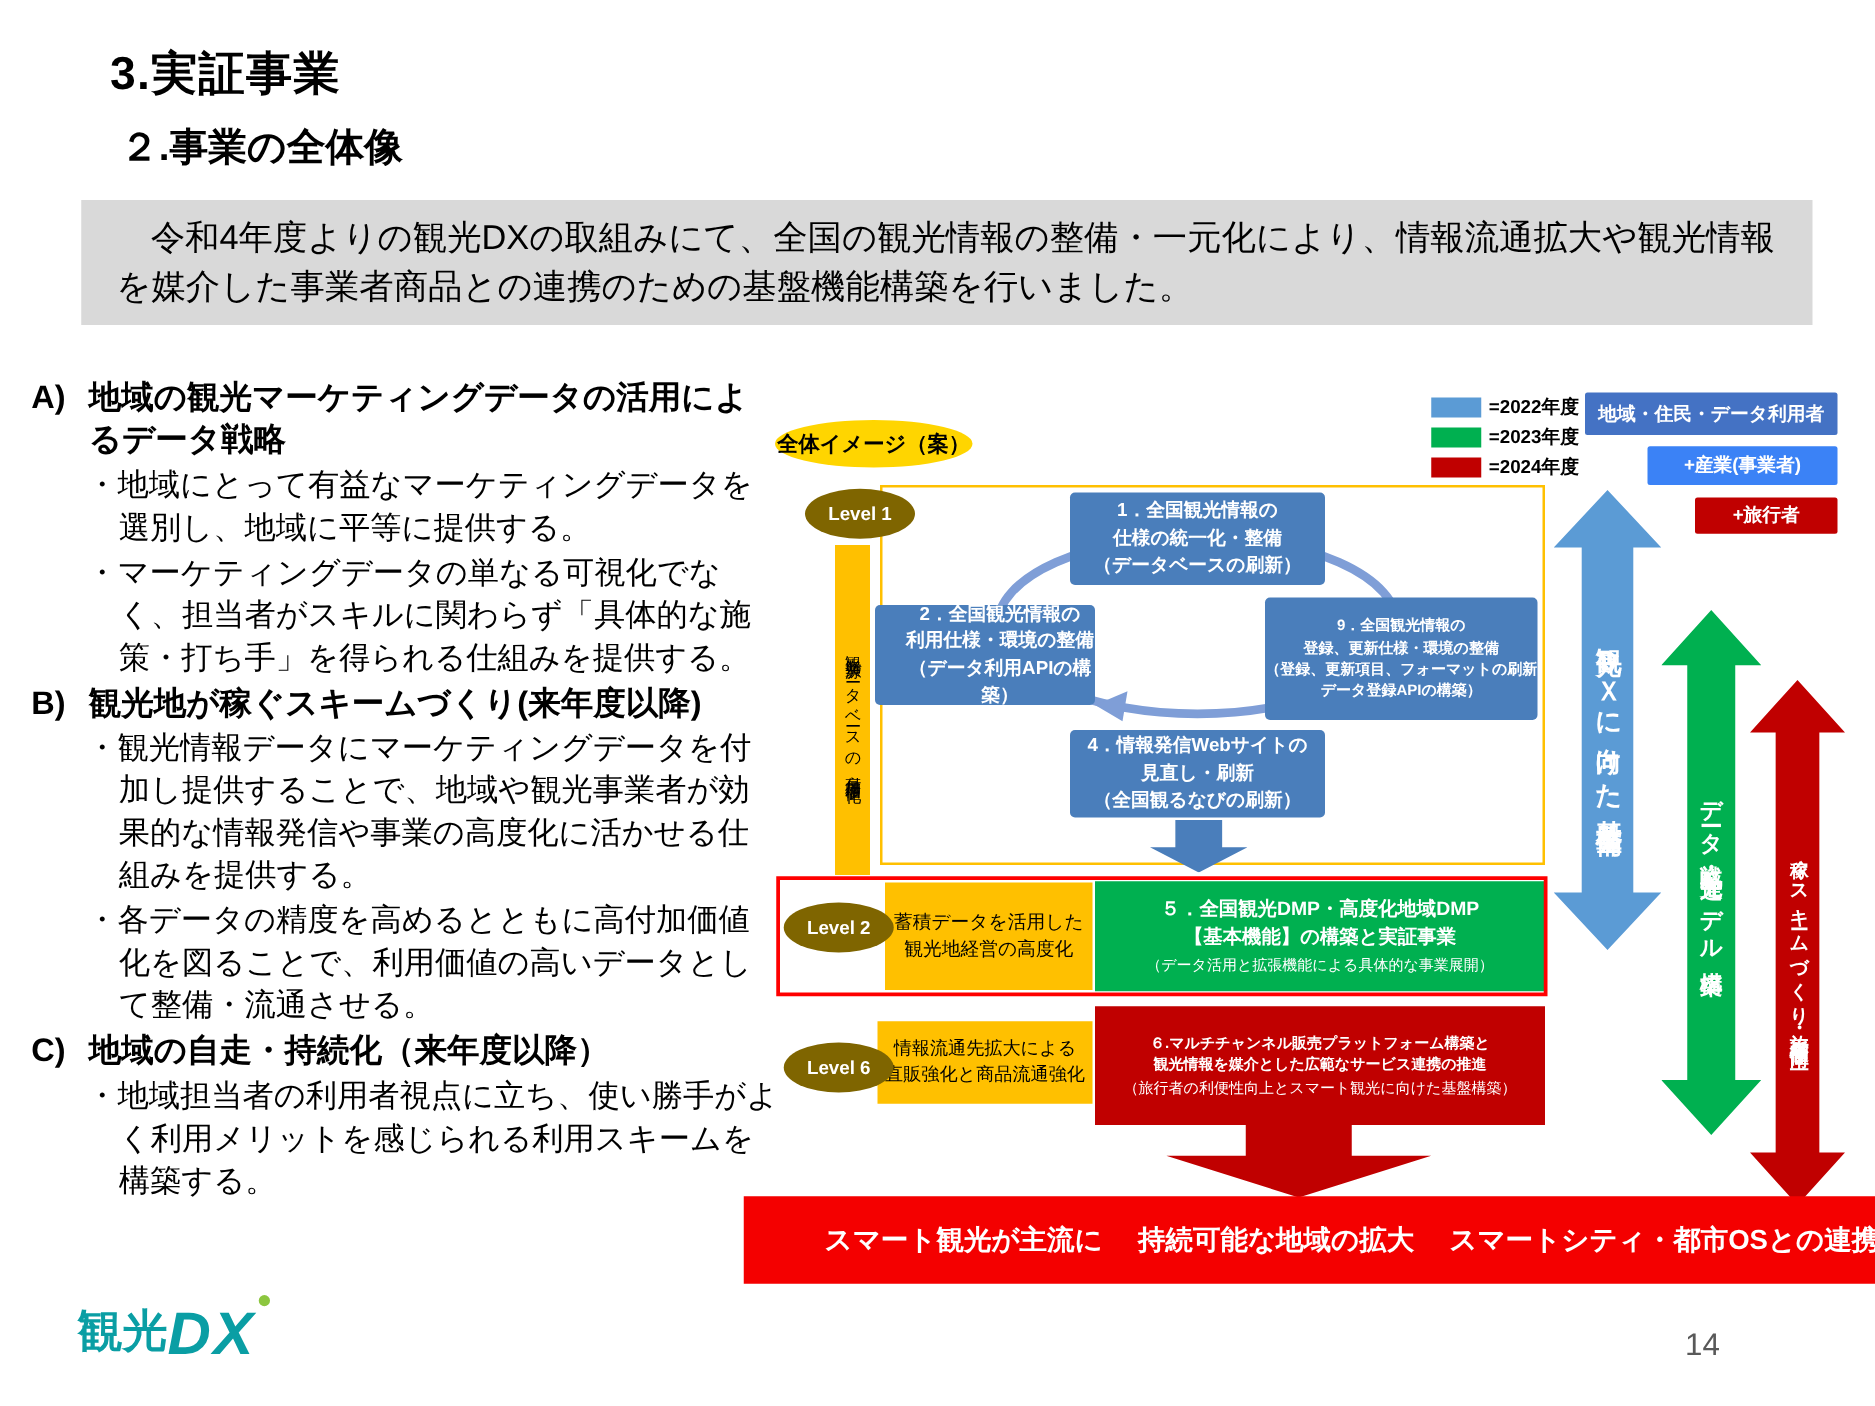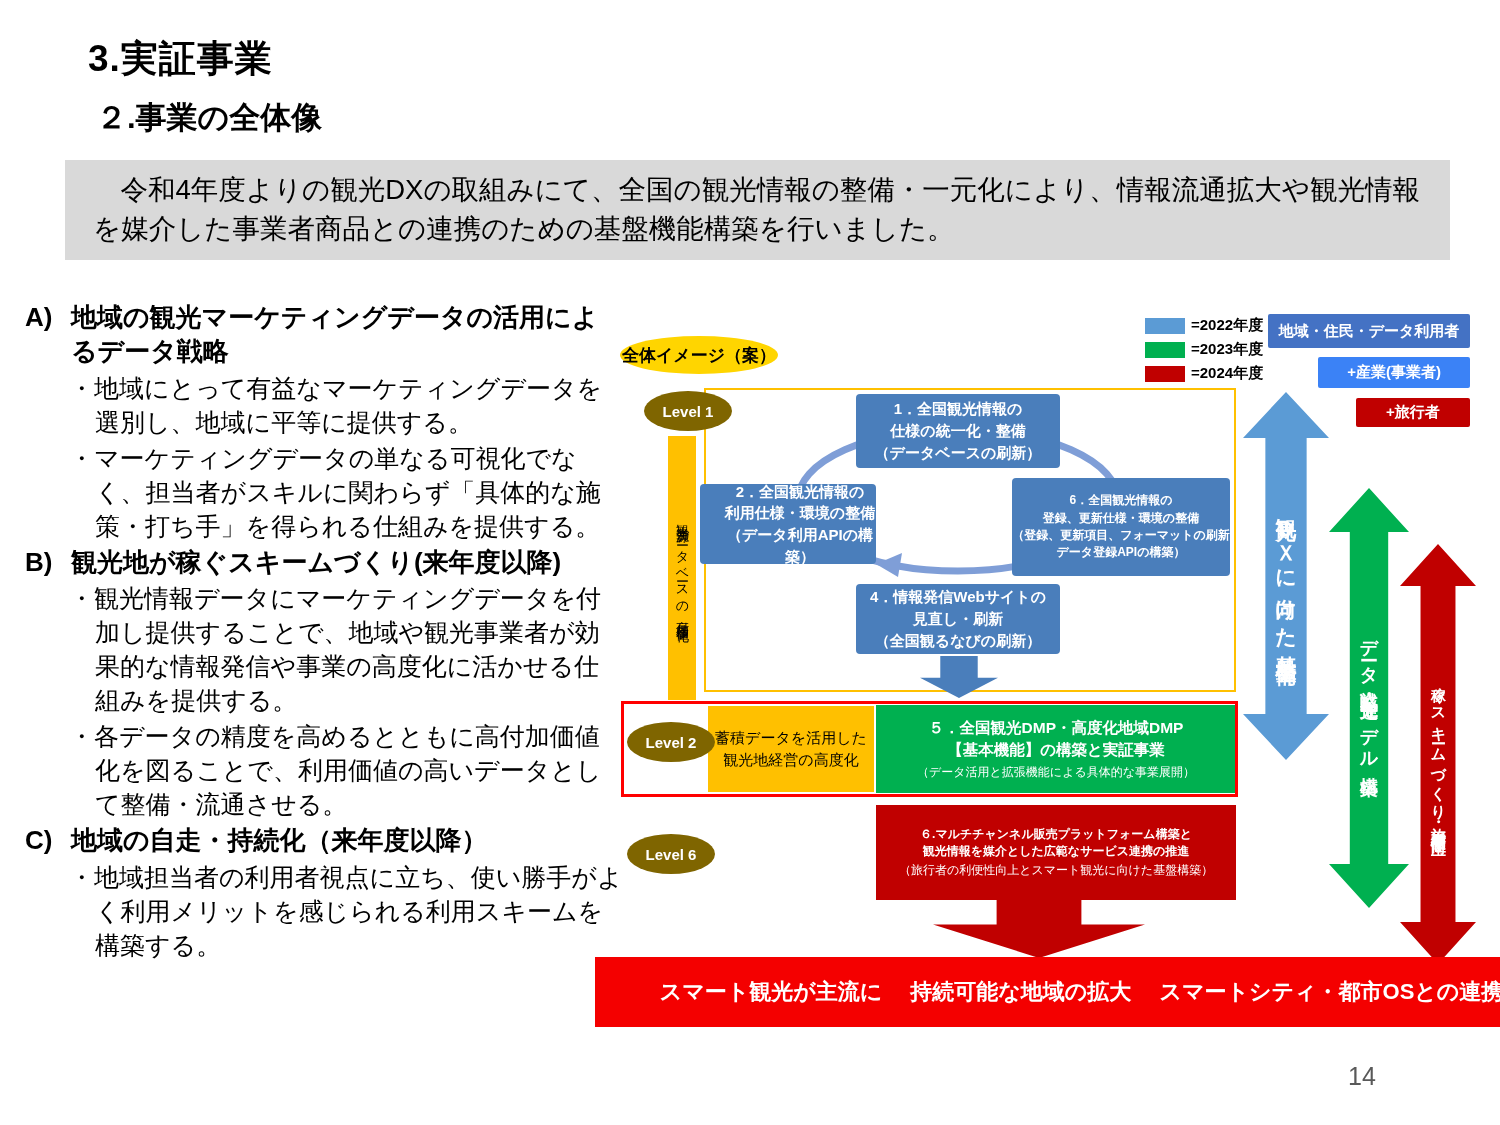--- a/index.html
+++ b/index.html
@@ -132,56 +132,61 @@
     <polygon points="230,3 252,16 226,27" fill="#7F9ED7"></polygon>
     <polygon points="110,157 88,144 114,133" fill="#7F9ED7"></polygon>
   </svg>
 
   <div class="abs bluebox flexc pre" style="left:856px;top:394px;width:204px;height:74px;font-size:15px;">1．全国観光情報の
 仕様の統一化・整備
 （データベースの刷新）</div>
   <div class="abs bluebox flexc pre" style="left:700px;top:484px;width:152px;height:80px;font-size:15px;padding-left:24px;">2．全国観光情報の
 利用仕様・環境の整備
 （データ利用APIの構築）</div>
-  <div class="abs bluebox flexc pre" style="left:1012px;top:478px;width:218px;height:98px;font-size:12px;">6．全国観光情報の
+  <div class="abs bluebox flexc pre" style="left:1012px;top:478px;width:218px;height:98px;font-size:12px;">9．全国観光情報の
 登録、更新仕様・環境の整備
 （登録、更新項目、フォーマットの刷新
 データ登録APIの構築）</div>
   <div class="abs bluebox flexc pre" style="left:856px;top:584px;width:204px;height:70px;font-size:15px;">4．情報発信Webサイトの
 見直し・刷新
 （全国観るなびの刷新）</div>
 
   <div class="abs downarrow-blue"></div>
 
   <div class="abs redframe"></div>
 
   <div class="abs note-yellow flexc pre" style="left:708px;top:706px;width:166px;height:86px;font-size:15px;">蓄積データを活用した
 観光地経営の高度化</div>
   <div class="abs greenbox flexc">
     <div class="box-title">５．全国観光DMP・高度化地域DMP
 【基本機能】の構築と実証事業</div>
     <div class="box-sub">（データ活用と拡張機能による具体的な事業展開）</div>
   </div>
 
+  <div class="abs note-yellow flexc pre" style="left:702px;top:817px;width:172px;height:66px;font-size:14.5px;">情報流通先拡大による
+直販強化と商品流通強化</div>
   <div class="abs redbox flexc">
     <div class="box-title" style="font-size:12px;">６.マルチチャンネル販売プラットフォーム構築と
 観光情報を媒介とした広範なサービス連携の推進</div>
     <div class="box-sub">（旅行者の利便性向上とスマート観光に向けた基盤構築）</div>
   </div>
 
   <div class="abs downarrow-red"></div>
 
   <div class="abs varrow varrow-blue">
     <span class="vtext vt-blue">観光ＤＸに向けた基盤整備</span>
   </div>
   <div class="abs varrow varrow-green">
     <span class="vtext vt-green">データ戦略・先進モデル構築</span>
   </div>
   <div class="abs varrow varrow-red">
     <span class="vtext vt-red">稼ぐスキームづくり・旅行者利便性向上</span>
   </div>
 
   <div class="abs banner flexc">スマート観光が主流に　 持続可能な地域の拡大　 スマートシティ・都市OSとの連携</div>
 
+  <div class="abs logo">
+    <span class="logo-kanji">観光</span><span class="logo-dx">DX</span><span class="logo-dot"></span>
+  </div>
 
   <div class="abs pagenum">14</div>
 
 </div>
 
 </body></html>

